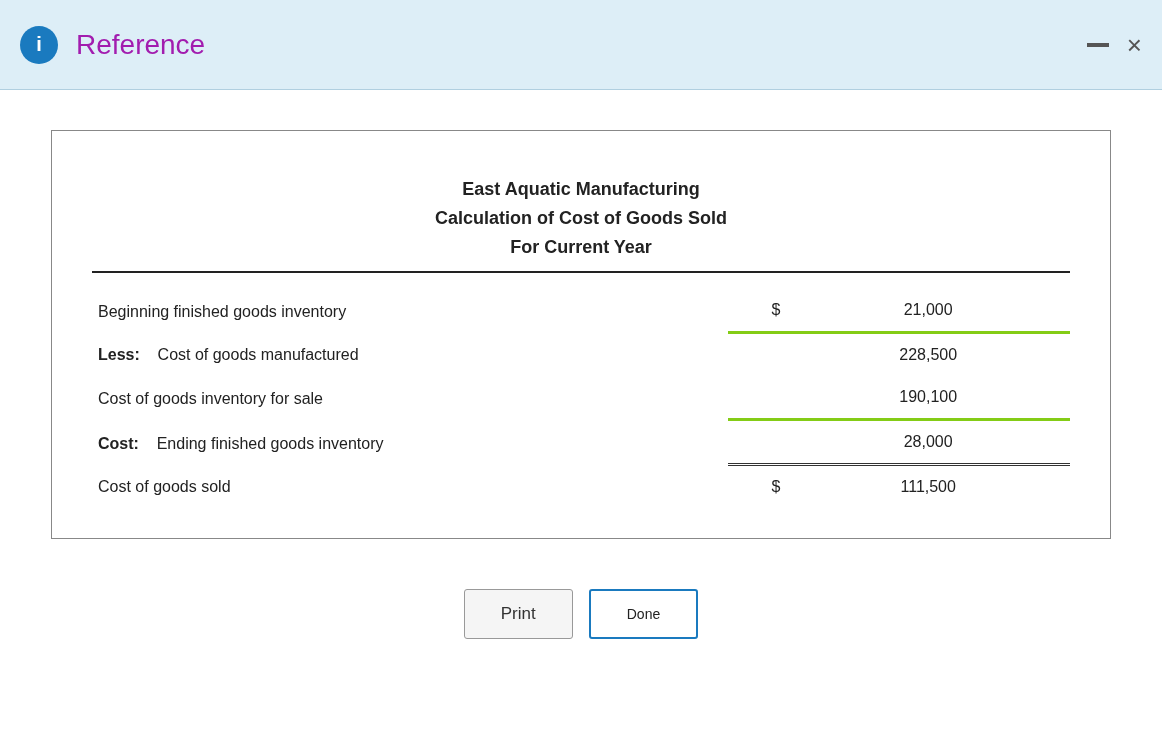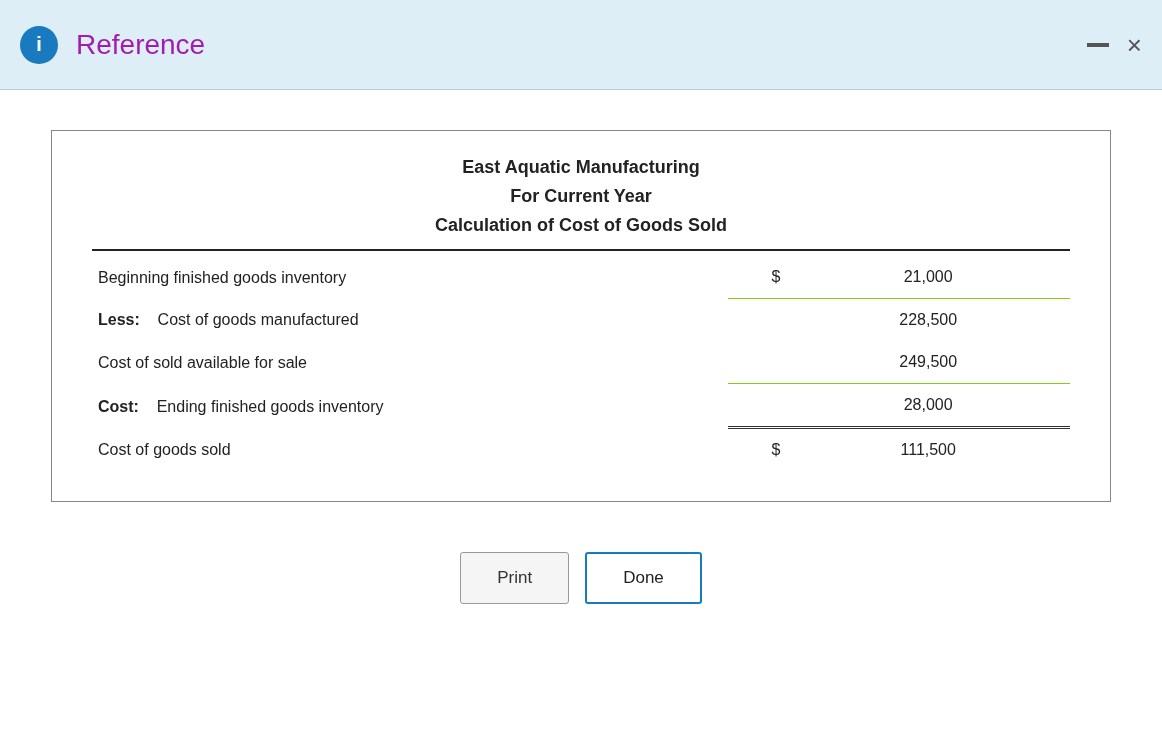--- a/index.html
+++ b/index.html
@@ -74,21 +74,21 @@
     .main-content {
       padding: 40px 50px;
       display: flex;
       flex-direction: column;
       align-items: center;
     }
 
     .report-box {
       border: 1px solid #888;
       width: 1060px;
-      padding: 22px 40px 30px 40px;
+      padding: 44px 40px 30px 40px;
     }
 
     .report-header {
       text-align: center;
       margin-bottom: 10px;
     }
 
     .report-header-line {
       font-size: 18px;
       font-weight: bold;
@@ -98,21 +98,21 @@
 
     .header-divider {
       border: none;
       border-top: 2px solid #222;
       margin: 10px 0 0 0;
     }
 
     .report-table {
       width: 100%;
       border-collapse: collapse;
-      margin-top: 5px;
+      margin-top: 16px;
     }
 
     .report-table td {
       padding: 12px 6px;
       font-size: 16px;
       color: #222;
       vertical-align: bottom;
     }
 
     .label-col {
@@ -124,21 +124,21 @@
       text-align: right;
       padding-right: 10px;
     }
 
     .amount-col {
       width: 29%;
       text-align: center;
     }
 
     .underline-top {
-      border-top: 1px solid #84cc16;
+      border-top: 3px solid #84cc16;
     }
 
     .double-underline {
       border-top: 3px double #333;
     }
 
     .buttons-row {
       margin-top: 50px;
       display: flex;
       gap: 16px;
@@ -150,21 +150,21 @@
       font-size: 17px;
       border: 1px solid #999;
       background: #f5f5f5;
       color: #333;
       cursor: pointer;
       border-radius: 3px;
     }
 
     .btn-done {
       padding: 14px 36px;
-      font-size: 17px;
+      font-size: 14px;
       border: 2px solid #1a7abf;
       background: #ffffff;
       color: #222;
       cursor: pointer;
       border-radius: 3px;
       font-weight: 500;
     }
   </style>
 </head>
 <body>
@@ -178,41 +178,41 @@
     <div class="minimize-btn"></div>
     <span class="close-btn">×</span>
   </div>
 </div>
 
 <div class="main-content">
   <div class="report-box">
 
     <div class="report-header">
       <div class="report-header-line">East Aquatic Manufacturing</div>
+      <div class="report-header-line">Calculation of Cost of Goods Sold</div>
       <div class="report-header-line">For Current Year</div>
-      <div class="report-header-line">Calculation of Cost of Goods Sold</div>
     </div>
     <hr class="header-divider">
 
     <table class="report-table">
       <tbody id="report-rows">
           <tr>
             <td class="label-col">Beginning finished goods inventory</td>
             <td class="dollar-col">$</td>
             <td class="amount-col">21,000</td>
           </tr>
           <tr>
             <td class="label-col"><strong>Less:</strong>&nbsp;&nbsp;&nbsp;&nbsp;Cost of goods manufactured</td>
             <td class="dollar-col underline-top"></td>
             <td class="amount-col underline-top">228,500</td>
           </tr>
           <tr>
-            <td class="label-col">Cost of sold available for sale</td>
+            <td class="label-col">Cost of goods inventory for sale</td>
             <td class="dollar-col"></td>
-            <td class="amount-col">249,500</td>
+            <td class="amount-col">190,100</td>
           </tr>
           <tr>
             <td class="label-col"><strong>Cost:</strong>&nbsp;&nbsp;&nbsp;&nbsp;Ending finished goods inventory</td>
             <td class="dollar-col underline-top"></td>
             <td class="amount-col underline-top">28,000</td>
           </tr>
           <tr>
             <td class="label-col">Cost of goods sold</td>
             <td class="dollar-col double-underline">$</td>
             <td class="amount-col double-underline">111,500</td>

